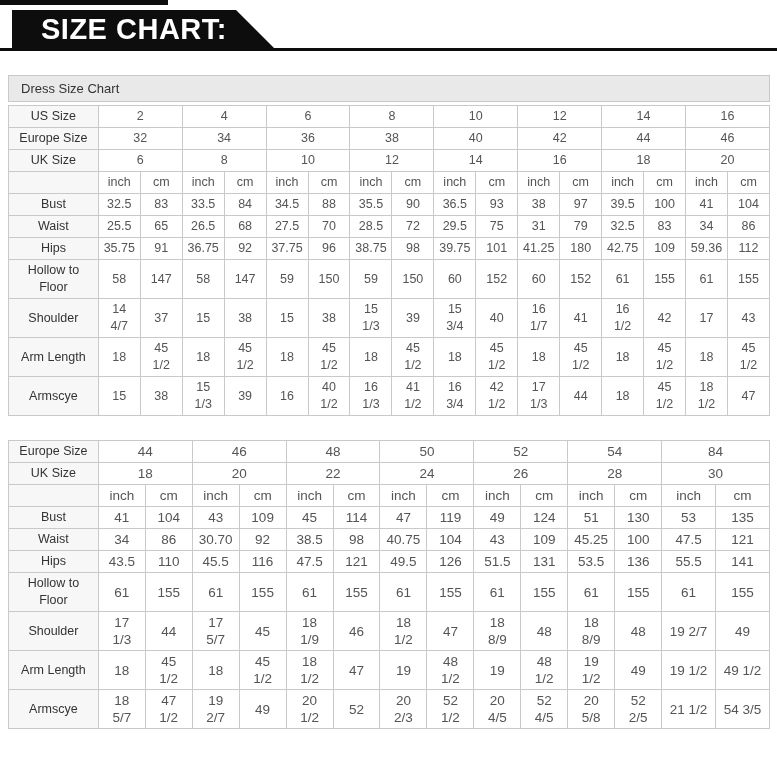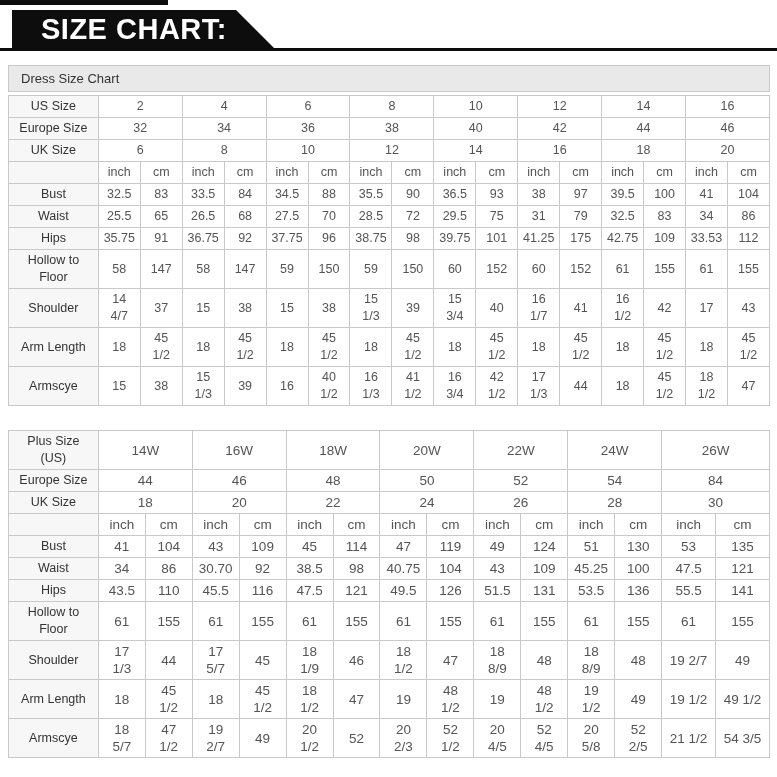--- a/index.html
+++ b/index.html
@@ -36,20 +36,21 @@
   
   main{padding:3px 7px 0 8px;}
   .chart-section + .chart-section{margin-top:24px;}
   .chart-title{
     background:var(--title-row-bg);
     border:1px solid var(--table-border);
     color:var(--text-dark);
     font-size:13px;
     padding:5px 12px;
     margin-bottom:3px;
+    margin-top:10px;
   }
   table.size-table{
     border-collapse:collapse;
     table-layout:fixed;
     font-size:12.5px;
     color:var(--text-cell);
   }
   .size-table td{
     border:1px solid var(--table-border);
     background:var(--cell-bg);
@@ -205,24 +206,24 @@
               <td>91</td>
               <td>36.75</td>
               <td>92</td>
               <td>37.75</td>
               <td>96</td>
               <td>38.75</td>
               <td>98</td>
               <td>39.75</td>
               <td>101</td>
               <td>41.25</td>
-              <td>175</td>
+              <td>180</td>
               <td>42.75</td>
               <td>109</td>
-              <td>33.53</td>
+              <td>59.36</td>
               <td>112</td>
             </tr>
             <tr>
               <td class="label" colspan="1">Hollow to Floor</td>
               <td>58</td>
               <td>147</td>
               <td>58</td>
               <td>147</td>
               <td>59</td>
               <td>150</td>
@@ -312,30 +313,20 @@
             <col class="col-data">
             <col class="col-data">
             <col class="col-data">
             <col class="col-data">
             <col class="col-data">
             <col class="col-data col-wide">
             <col class="col-data col-wide">
           </colgroup>
           <tbody>
             <tr>
-              <td class="label" colspan="1">Plus Size (US)</td>
-              <td colspan="2">14W</td>
-              <td colspan="2">16W</td>
-              <td colspan="2">18W</td>
-              <td colspan="2">20W</td>
-              <td colspan="2">22W</td>
-              <td colspan="2">24W</td>
-              <td colspan="2">26W</td>
-            </tr>
-            <tr>
               <td class="label" colspan="1">Europe Size</td>
               <td colspan="2">44</td>
               <td colspan="2">46</td>
               <td colspan="2">48</td>
               <td colspan="2">50</td>
               <td colspan="2">52</td>
               <td colspan="2">54</td>
               <td colspan="2">84</td>
             </tr>
             <tr>

